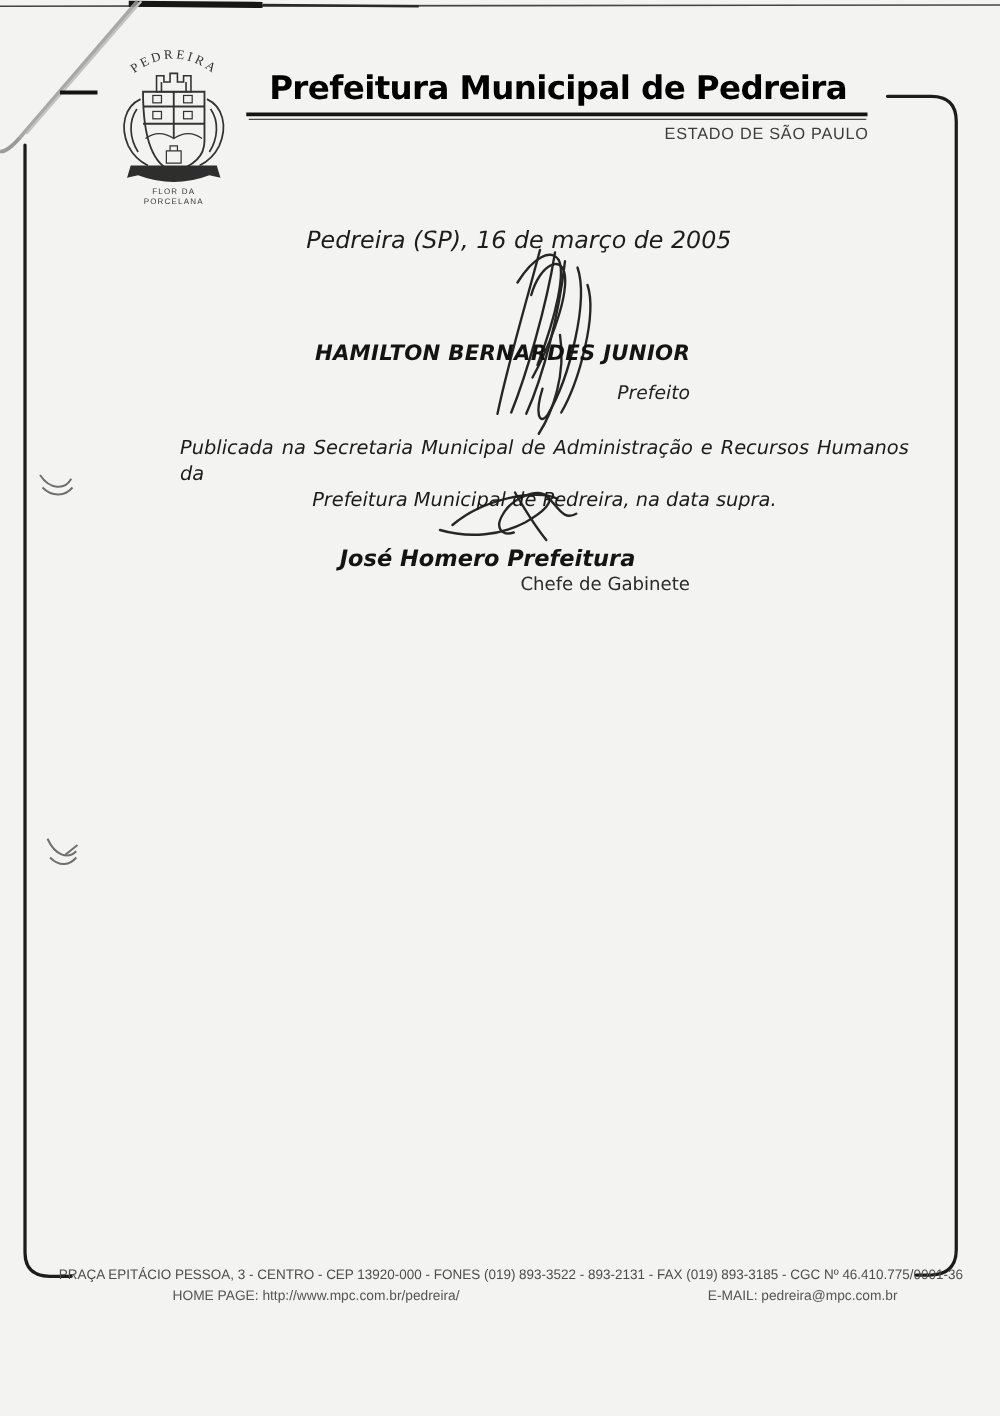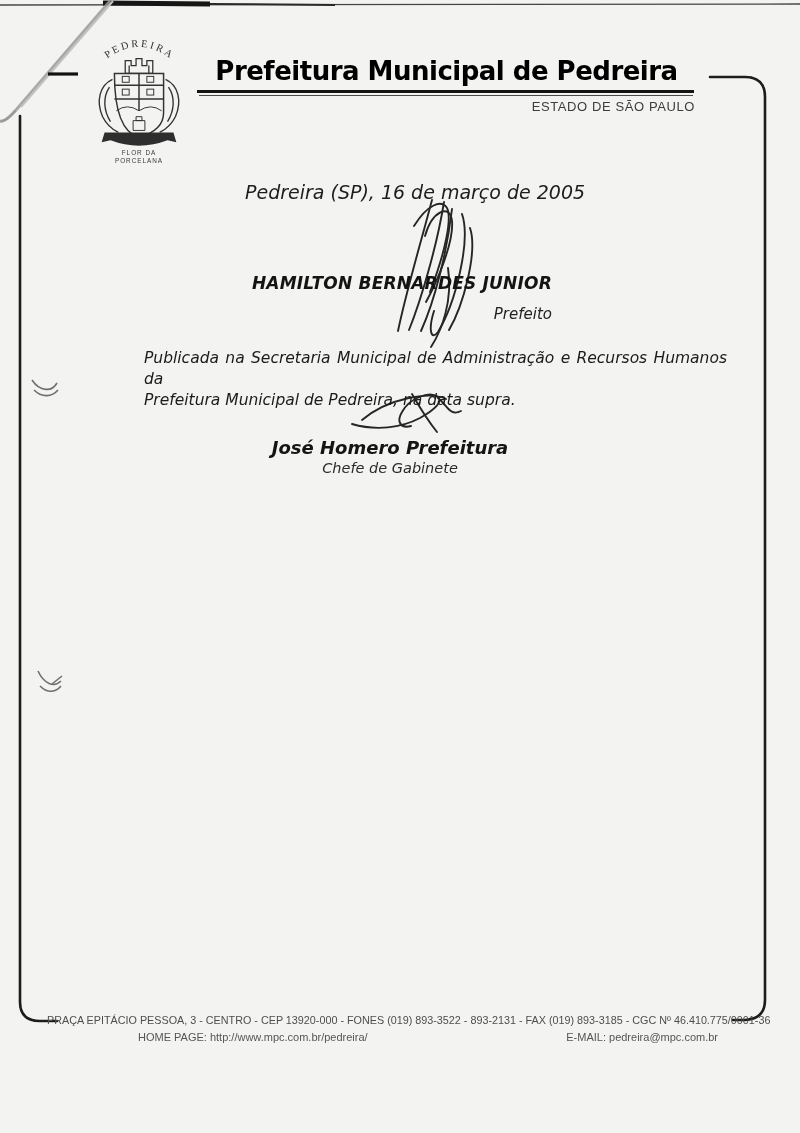--- a/index.html
+++ b/index.html
@@ -21,27 +21,27 @@
 
   .sig-block-1{left:228px;top:273px;width:324px;text-align:right;}
   .signer-name-1{font-family:"DejaVu Sans",sans-serif;font-style:italic;font-weight:bold;
     font-size:17px;color:#141414;letter-spacing:0.2px;}
   .signer-role-1{font-family:"DejaVu Sans",sans-serif;font-style:italic;
     font-size:15px;color:#222;margin-top:12px;}
 
   .pub-par{left:100px;top:348px;width:583px;font-family:"DejaVu Sans",sans-serif;
     font-style:italic;font-size:15.5px;line-height:21px;color:#1b1b1b;margin-left:44px;}
   .pub-l1{text-align:justify;text-align-last:justify;}
-  .pub-l2{text-align:left;}
+  .pub-l2{text-align:center;}
 
   .sig-block-2{left:228px;top:437px;width:324px;text-align:center;}
   .signer-name-2{font-family:"DejaVu Sans",sans-serif;font-style:italic;font-weight:bold;
     font-size:18px;color:#141414;}
-  .signer-role-2{font-family:"DejaVu Sans",sans-serif;font-style:italic;
-    font-size:14.5px;color:#2a2a2a;margin-top:2px;}
+  .signer-role-2{font-family:"DejaVu Sans",sans-serif;
+    font-size:14.5px;color:#2a2a2a;margin-top:2px;text-align:right;}
 
   .footer-1{left:40px;top:1014px;width:706px;text-align:center;font-size:11px;
     color:#4d4d4d;transform:scaleX(0.98);transform-origin:center;white-space:nowrap;}
   .footer-2{left:100px;top:1031px;width:580px;display:flex;justify-content:space-between;
     font-size:11px;color:#555;padding-left:38px;}
 </style>
 </head>
 <body>
 
 <div id="page">

